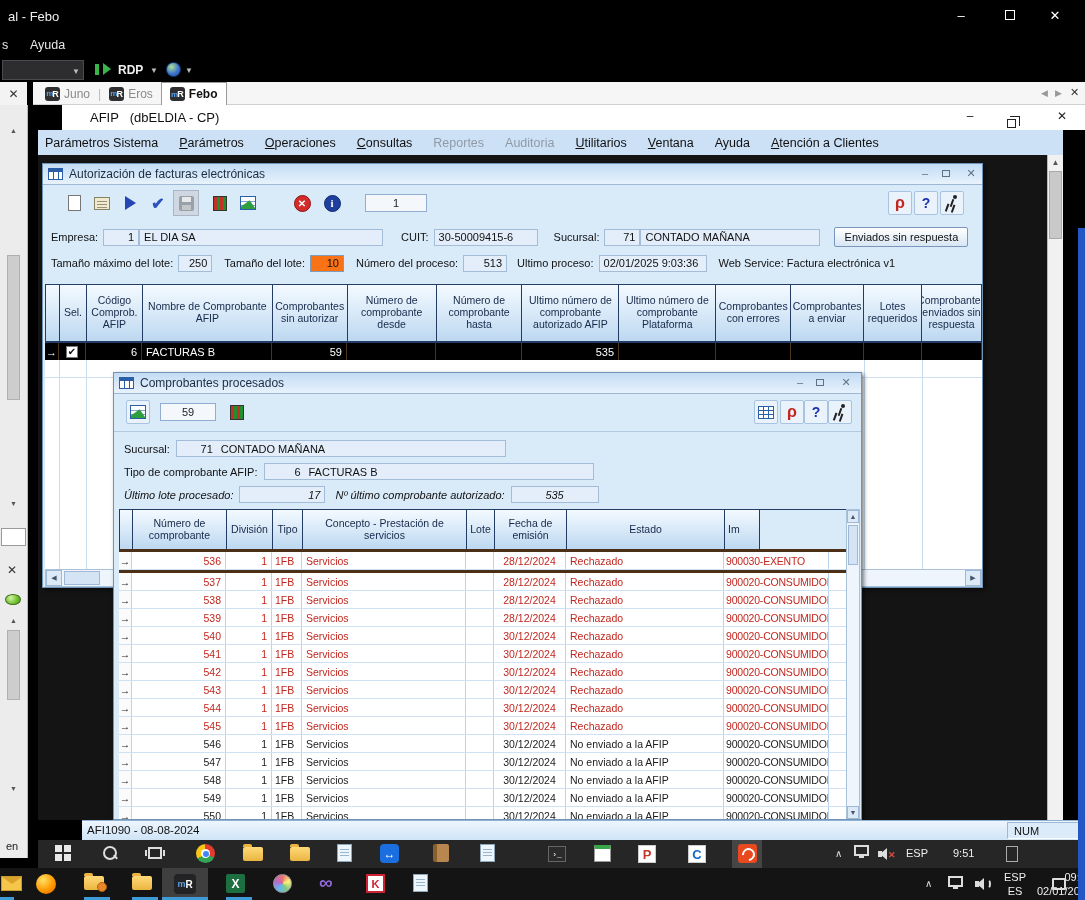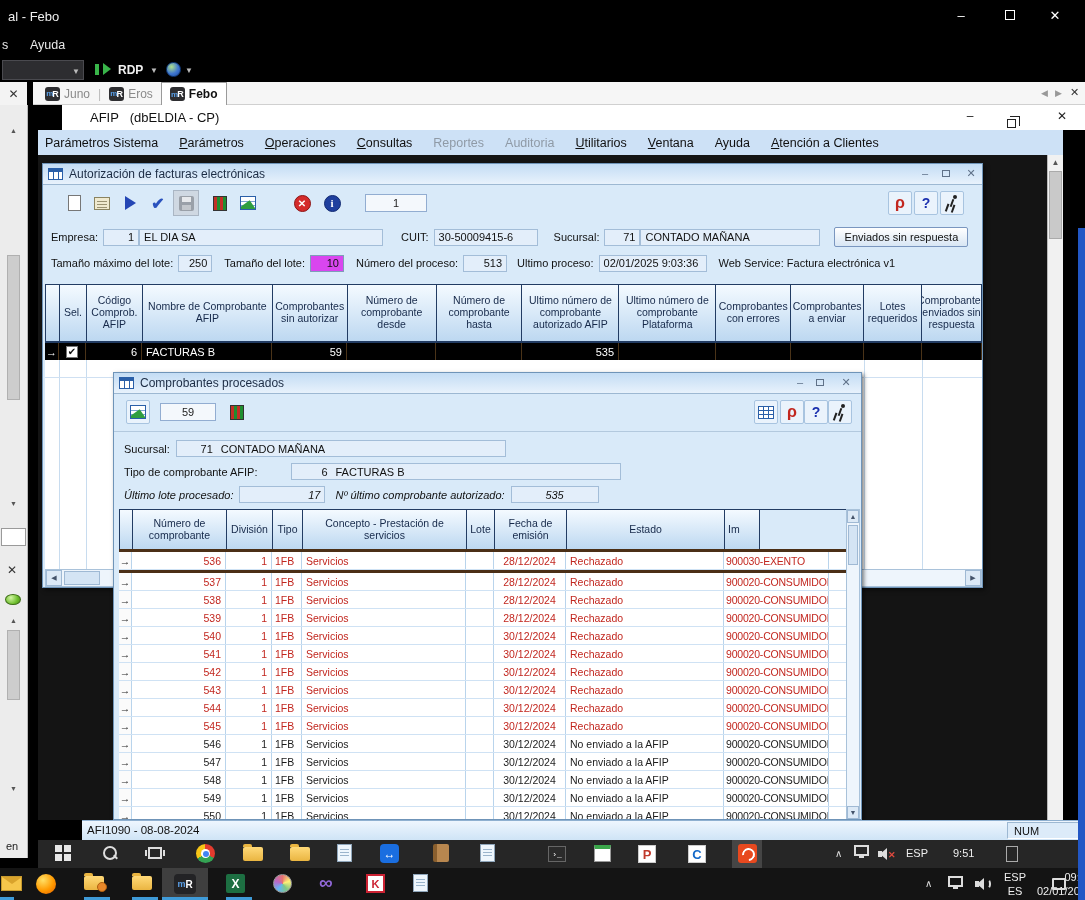--- a/index.html
+++ b/index.html
@@ -96,21 +96,21 @@
   box-shadow:-3px 6px 0 #222, 3px 5px 0 #222; }
 .i-table { width:16px; height:13px; background:#fff; border:1px solid #2a5fa8; position:relative; }
 .i-table::before { content:""; position:absolute; left:0; top:3px; right:0; height:1px; background:#2a5fa8; box-shadow:0 4px 0 #2a5fa8; }
 .i-table::after { content:""; position:absolute; left:4px; top:0; bottom:0; width:1px; background:#2a5fa8; box-shadow:5px 0 0 #2a5fa8; }
 
 
 .lbl { font-size:11px; color:#111; white-space:nowrap; }
 .fld { background:#e3eefa; border:1px solid #a3bdd8; height:17px; font-size:11px; color:#111;
   display:flex; align-items:center; padding:0 4px; }
 .fld.num { justify-content:flex-end; }
-.fld.white { background:#d946ef; border:1px solid #7f9db9; justify-content:flex-end; }
+.fld.white { background:#f97316; border:1px solid #7f9db9; justify-content:flex-end; }
 .btn3d { background:linear-gradient(#ffffff,#d8e6f4); border:1px solid #7a96bf; border-radius:2px;
   font-size:11px; display:flex; align-items:center; justify-content:center; color:#111; }
 
 
 .ghrow { display:flex; }
 .gh { background:linear-gradient(#f4faff,#bdd8f1); border-right:1px solid #223c63; display:flex; align-items:center;
   justify-content:center; text-align:center; font-size:10.5px; color:#16294a; line-height:1.12; padding:1px; }
 .selrow { display:flex; background:#000; color:#fff; font-size:11px; }
 .selcell { border-right:1px solid #4a3318; display:flex; align-items:center; }
 .chk { width:12px; height:12px; background:#fff; border:1px solid #777; color:#111; font-size:10px;
@@ -442,21 +442,21 @@
         </span>
     </div>
     <div class="abs" style="left:0;top:58px;width:747px;height:78px;border-top:1px solid #b3c9de;">
       <div style="display:flex;align-items:center;margin:8px 0 0 10px;">
         <span class="lbl">Sucursal:</span>
         <span class="fld" style="width:330px;margin-left:6px;padding:0;">
           <span style="width:36px;text-align:right;">71</span>
           <span style="padding-left:8px;">CONTADO MAÑANA</span>
         </span>
       </div>
-      <div style="display:flex;align-items:center;margin:6px 4px 0 10px;gap:27px;">
+      <div style="display:flex;align-items:center;margin:6px 4px 0 10px;">
         <span class="lbl">Tipo de comprobante AFIP:</span>
         <span class="fld" style="width:330px;margin-left:6px;padding:0;">
           <span style="width:36px;text-align:right;">6</span>
           <span style="padding-left:8px;">FACTURAS B</span>
         </span>
       </div>
       <div style="display:flex;align-items:center;margin:6px 0 0 10px;font-style:italic;">
         <span class="lbl">Último lote procesado:</span>
         <span class="fld num" style="width:86px;margin-left:6px;">17</span>
         <span class="lbl" style="margin-left:10px;">Nº último comprobante autorizado:</span>

